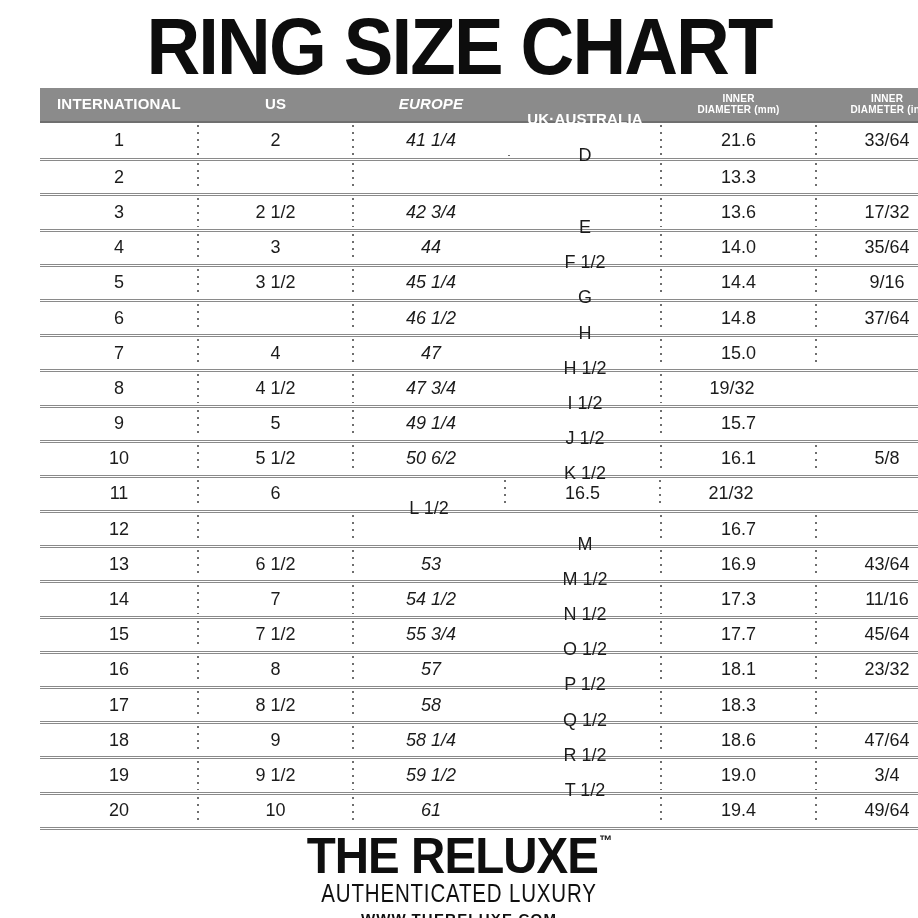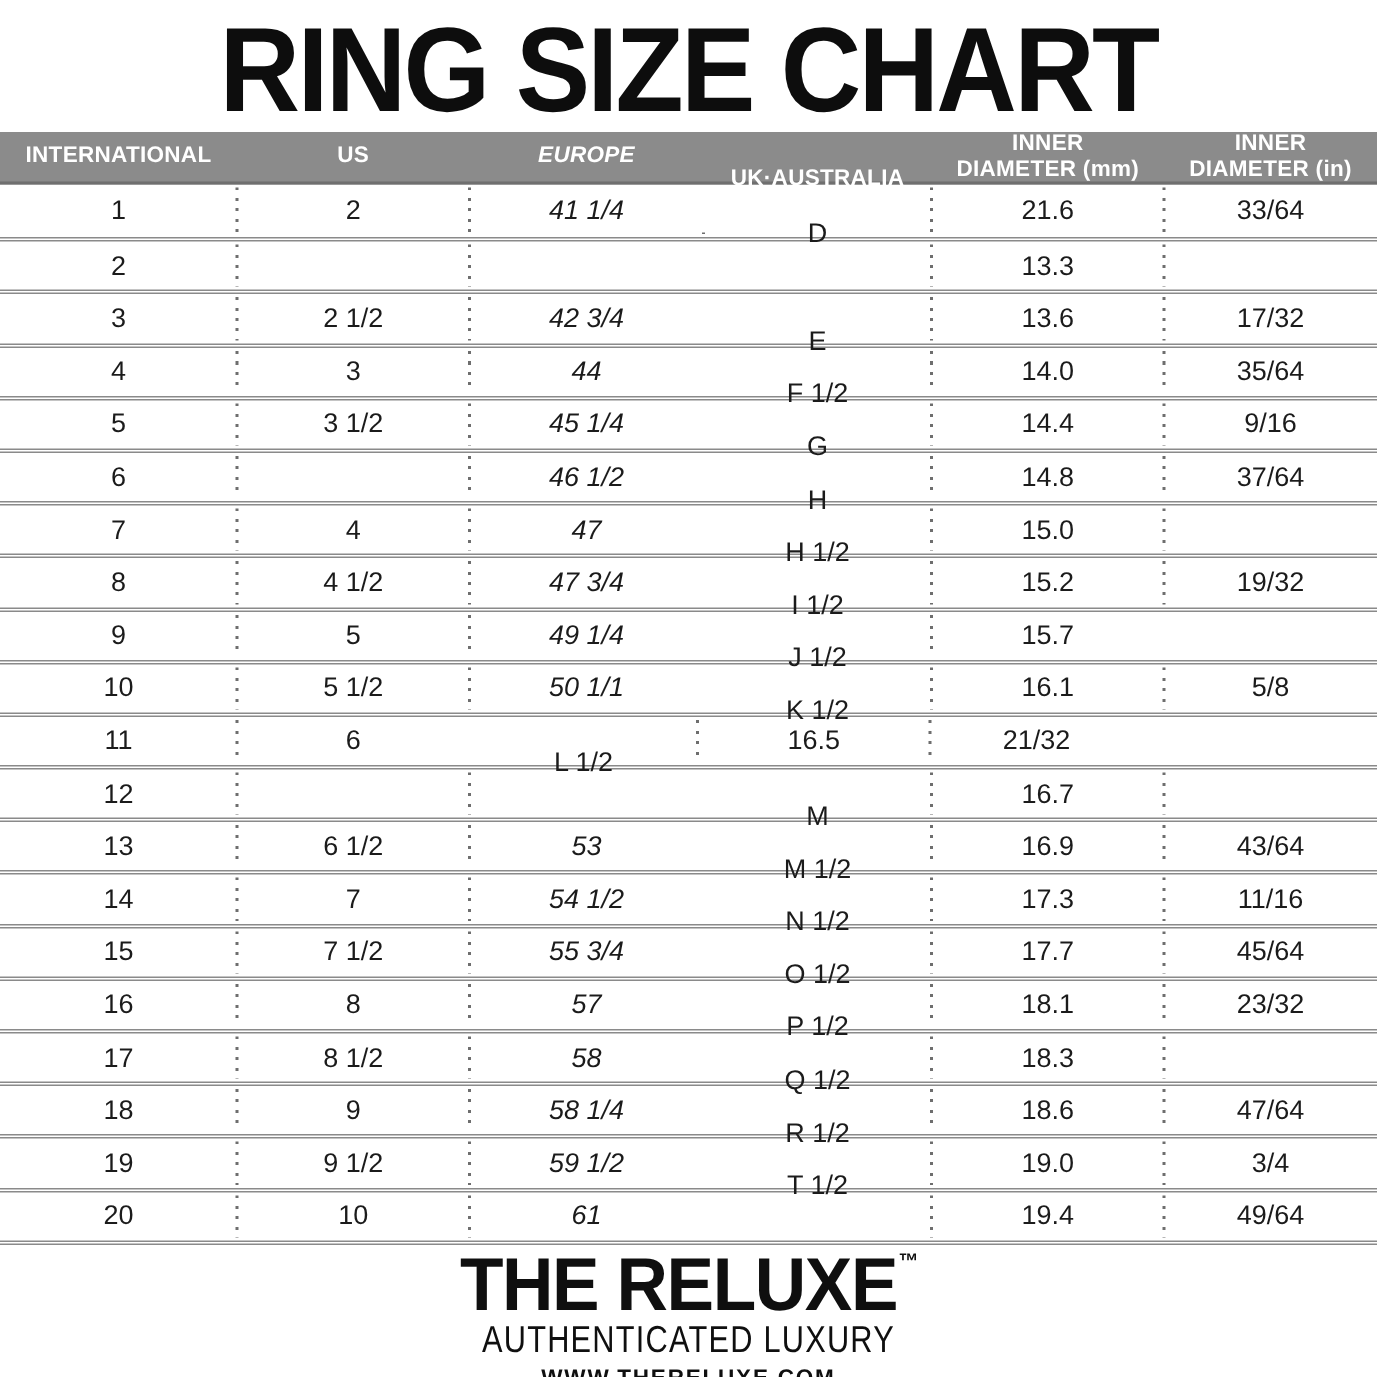--- a/index.html
+++ b/index.html
@@ -16,32 +16,32 @@
   
   .title {
     margin: 0; height: 88px; line-height: 94px;
     text-align: center; white-space: nowrap;
     font-size: 80px; font-weight: 900; letter-spacing: -2px;
     transform: scaleX(0.93); transform-origin: 50% 50%;
     color: #0d0d0d;
   }
 
   
-  .table { width: 918px; }
+  .table { width: 918px; padding-left: 40px; }
   .thead {
     display: flex; height: 35px; align-items: center;
     background: #8b8b8b;
     border-bottom: 2px solid #6f6f6f;
   }
   .hcell {
     color: #ffffff; font-weight: bold; text-align: center;
     font-size: 15px; line-height: 1.08; white-space: pre-line;
     letter-spacing: 0.2px;
   }
-  .hcell.c4, .hcell.c5 { font-size: 15px; text-align: center; }
+  .hcell.c4, .hcell.c5 { font-size: 10px; text-align: center; }
 
   .c0 { flex: 0 0 158px; }
   .c1 { flex: 0 0 155px; }
   .c2 { flex: 0 0 156px; font-style: italic; }
   .c3 { flex: 0 0 152px; margin-top: 30px; }
   .c4 { flex: 0 0 155px; }
   .c5 { flex: 0 0 142px; }
 
   .tbody { border-bottom: 3px double #8a8a8a; }
   .row { display: flex; height: 35.2px; }
@@ -151,34 +151,33 @@
           <div class="cell c2">47</div>
           <div class="cell c3">H 1/2</div>
           <div class="cell c4">15.0</div>
           <div class="cell c5"></div>
         </div>
         <div class="row">
           <div class="cell c0">8</div>
           <div class="cell c1">4 1/2</div>
           <div class="cell c2">47 3/4</div>
           <div class="cell c3">I 1/2</div>
-          <div class="cell c4">15.2</div>
           <div class="cell c5">19/32</div>
         </div>
         <div class="row">
           <div class="cell c0">9</div>
           <div class="cell c1">5</div>
           <div class="cell c2">49 1/4</div>
           <div class="cell c3">J 1/2</div>
           <div class="cell c4">15.7</div>
         </div>
         <div class="row">
           <div class="cell c0">10</div>
           <div class="cell c1">5 1/2</div>
-          <div class="cell c2">50 1/1</div>
+          <div class="cell c2">50 6/2</div>
           <div class="cell c3">K 1/2</div>
           <div class="cell c4">16.1</div>
           <div class="cell c5">5/8</div>
         </div>
         <div class="row">
           <div class="cell c0">11</div>
           <div class="cell c1">6</div>
           <div class="cell c3">L 1/2</div>
           <div class="cell c4">16.5</div>
           <div class="cell c5">21/32</div>

